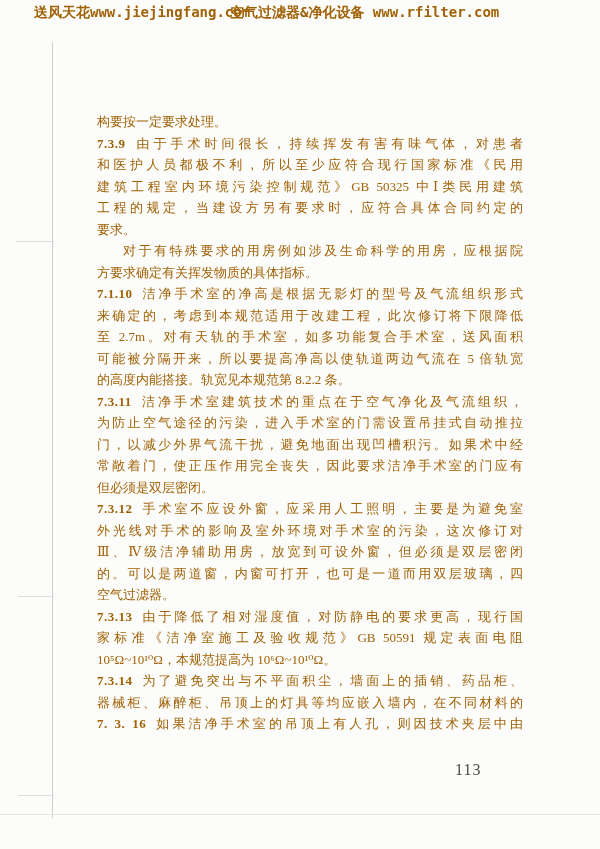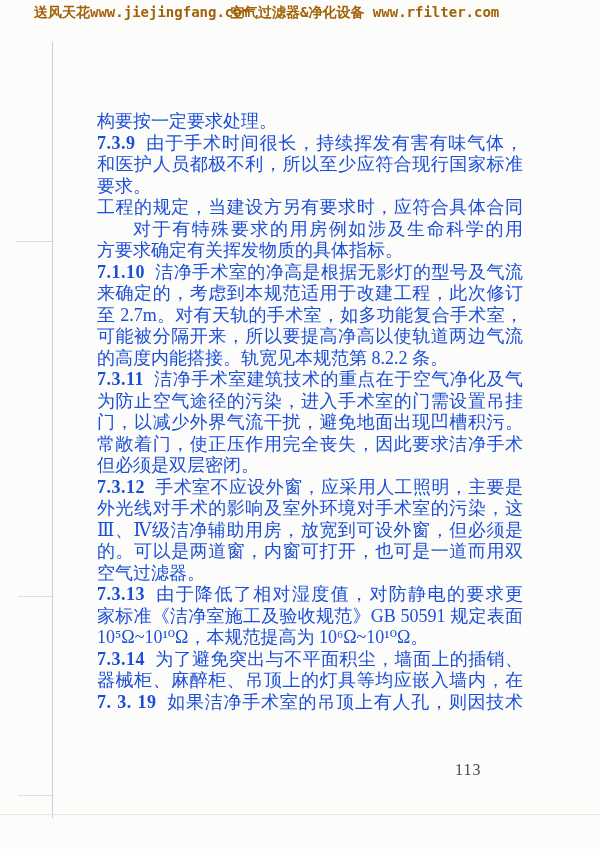--- a/index.html
+++ b/index.html
@@ -30,22 +30,22 @@
     position:absolute;left:52px;top:42px;width:1px;height:776px;
     background:#bfbfbf;opacity:.75;
   }
   .scan-hline-1{position:absolute;left:16px;top:241px;width:38px;height:1px;background:#dadada;}
   .scan-hline-2{position:absolute;left:18px;top:596px;width:36px;height:1px;background:#dedede;}
   .scan-hline-3{position:absolute;left:18px;top:795px;width:36px;height:1px;background:#dedede;}
   .scan-bottom-edge{position:absolute;left:0;top:814px;width:600px;height:1px;background:#e6e6e3;}
   
   .text-block{
     position:absolute;left:97px;top:111px;width:426px;
-    font-size:18px;line-height:21.5px;
-    color:#1d4ed8;
+    font-size:13px;line-height:21.5px;
+    color:#a16207;
   }
   .line{
     height:21.5px;
     text-align:justify;
     text-align-last:justify;
     text-justify:inter-character;
     overflow:hidden;
     white-space:normal;
   }
   .line.last{
@@ -84,22 +84,23 @@
 
   <div class="text-block">
 
     <div class="paragraph">
       <div class="line last">构要按一定要求处理。</div>
     </div>
 
     <div class="paragraph">
       <div class="line"><span class="num">7.3.9</span><span>由于手术时间很长，持续挥发有害有味气体，对患者</span></div>
       <div class="line">和医护人员都极不利，所以至少应符合现行国家标准《民用</div>
+      <div class="line">建筑工程室内环境污染控制规范》GB 50325 中Ⅰ类民用建筑</div>
+      <div class="line">工程的规定，当建设方另有要求时，应符合具体合同约定的</div>
       <div class="line last">要求。</div>
-      <div class="line">工程的规定，当建设方另有要求时，应符合具体合同约定的</div>
     </div>
 
     <div class="paragraph">
       <div class="line indent">对于有特殊要求的用房例如涉及生命科学的用房，应根据院</div>
       <div class="line last">方要求确定有关挥发物质的具体指标。</div>
     </div>
 
     <div class="paragraph">
       <div class="line"><span class="num">7.1.10</span><span>洁净手术室的净高是根据无影灯的型号及气流组织形式</span></div>
       <div class="line">来确定的，考虑到本规范适用于改建工程，此次修订将下限降低</div>
@@ -129,20 +130,20 @@
       <div class="line">家标准《洁净室施工及验收规范》GB 50591 规定表面电阻</div>
       <div class="line last">10⁵Ω~10¹⁰Ω，本规范提高为 10⁶Ω~10¹⁰Ω。</div>
     </div>
 
     <div class="paragraph">
       <div class="line"><span class="num">7.3.14</span><span>为了避免突出与不平面积尘，墙面上的插销、药品柜、</span></div>
       <div class="line">器械柜、麻醉柜、吊顶上的灯具等均应嵌入墙内，在不同材料的</div>
     </div>
 
     <div class="paragraph">
-      <div class="line"><span class="num">7. 3. 19</span><span>如果洁净手术室的吊顶上有人孔，则因技术夹层中由</span></div>
+      <div class="line"><span class="num">7. 3. 16</span><span>如果洁净手术室的吊顶上有人孔，则因技术夹层中由</span></div>
     </div>
 
   </div>
 
   <div class="page-number">113</div>
 
 </div>
 
 </body></html>

